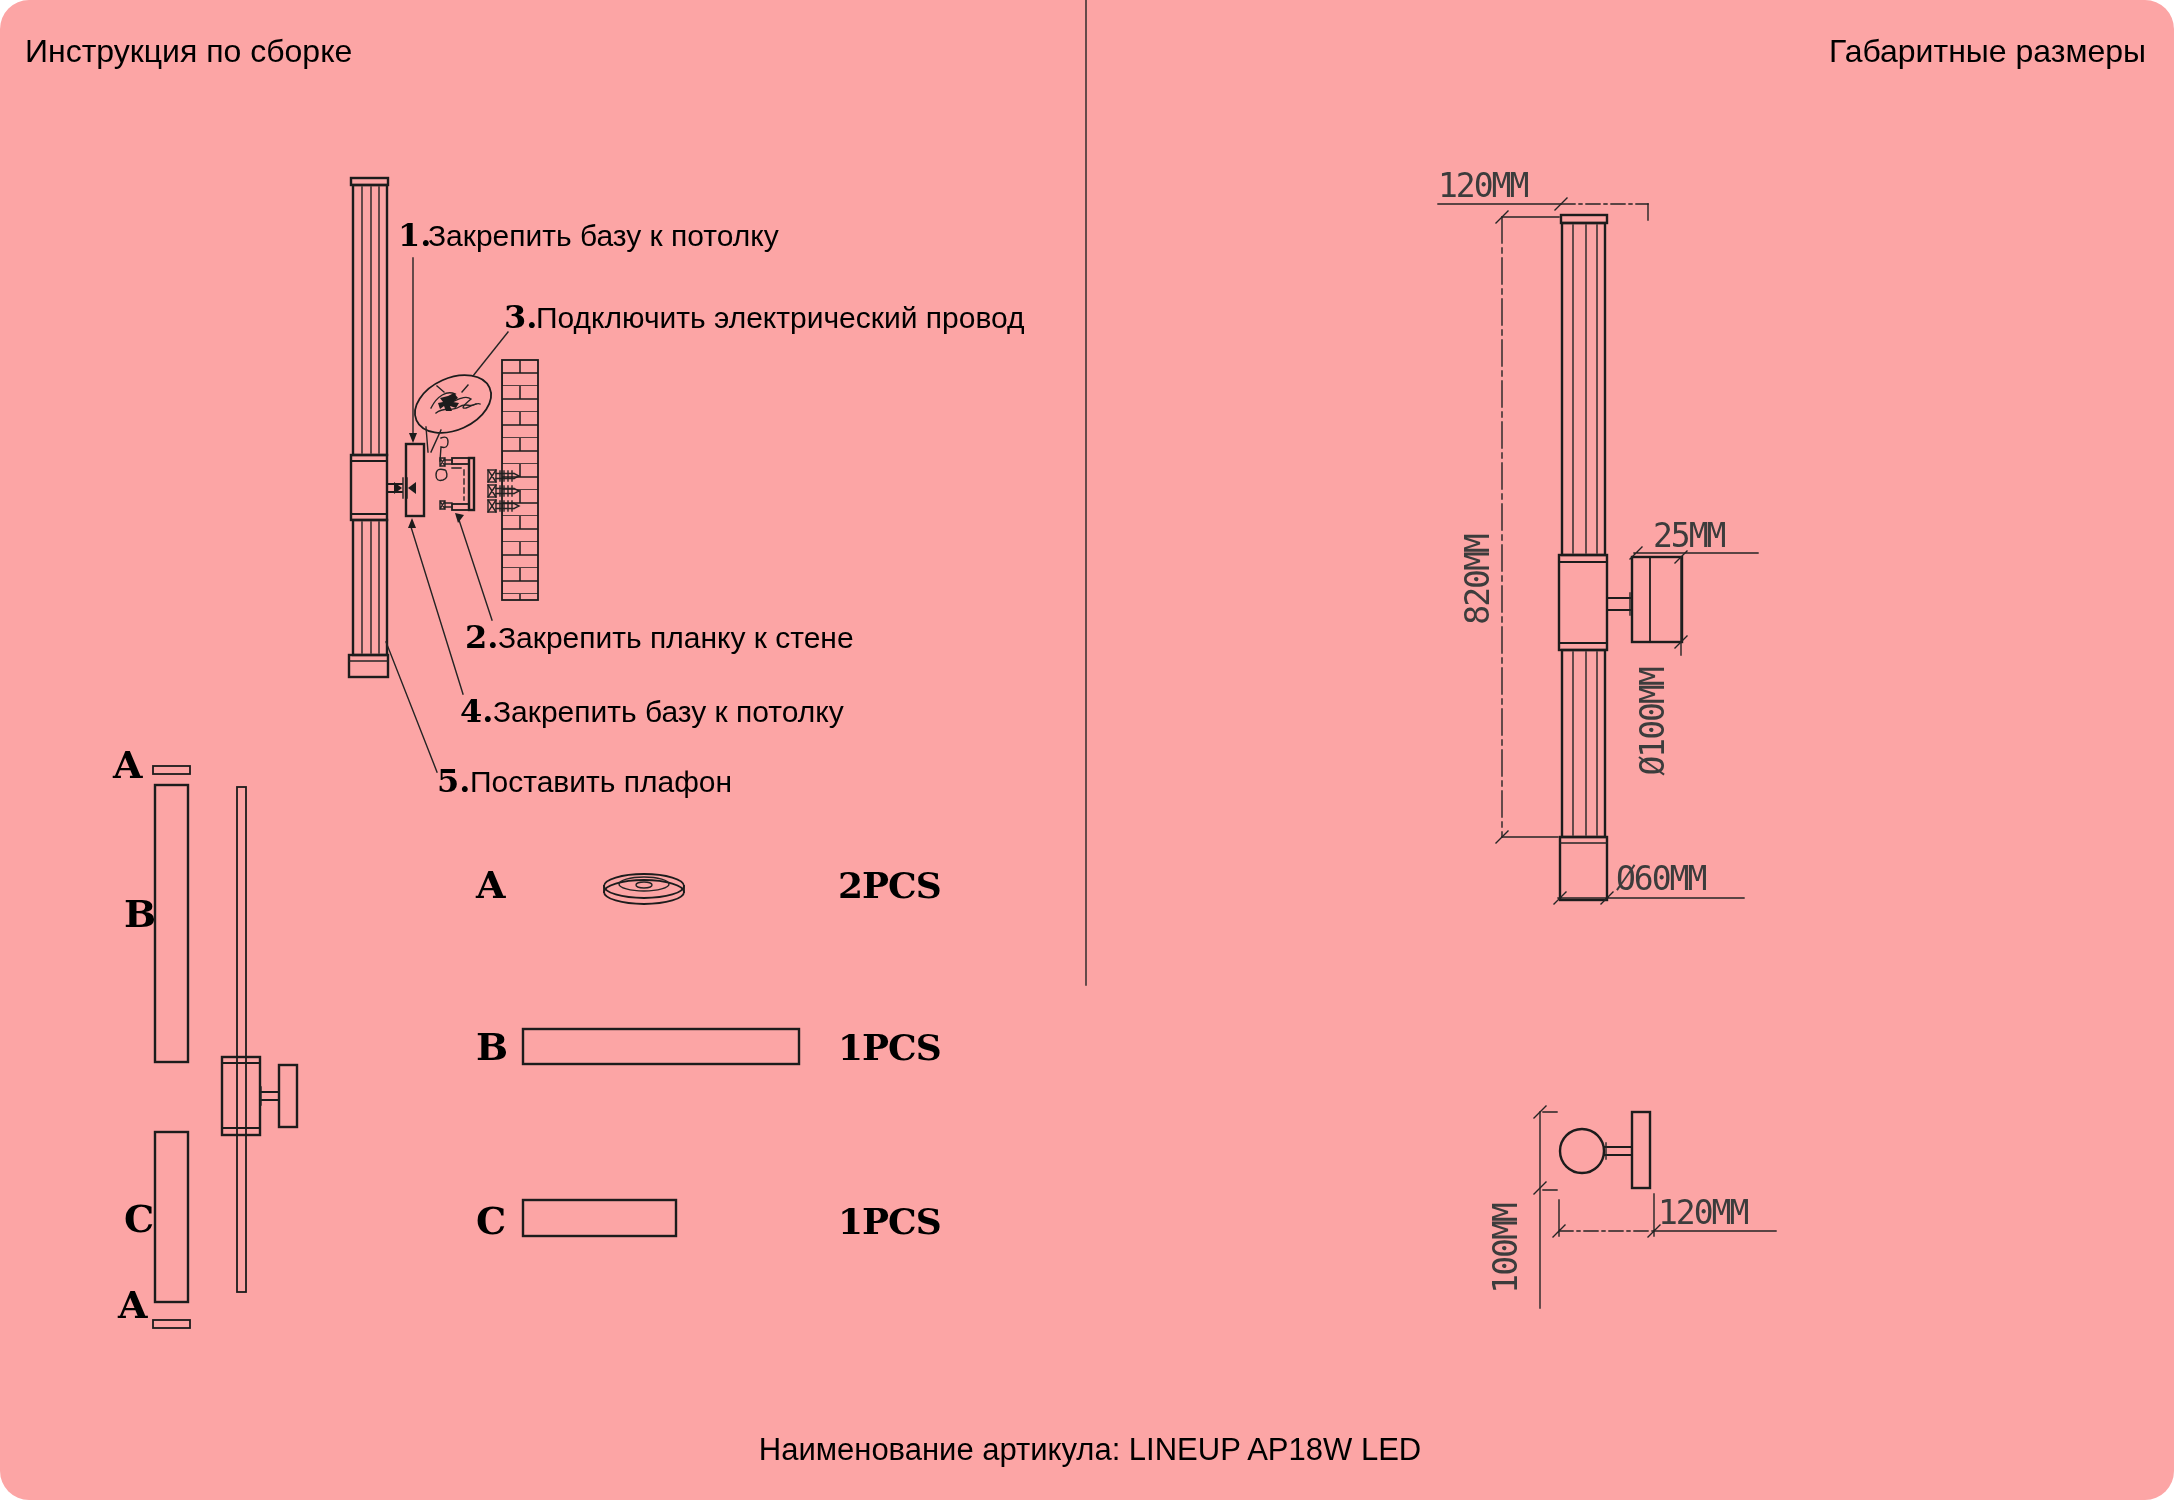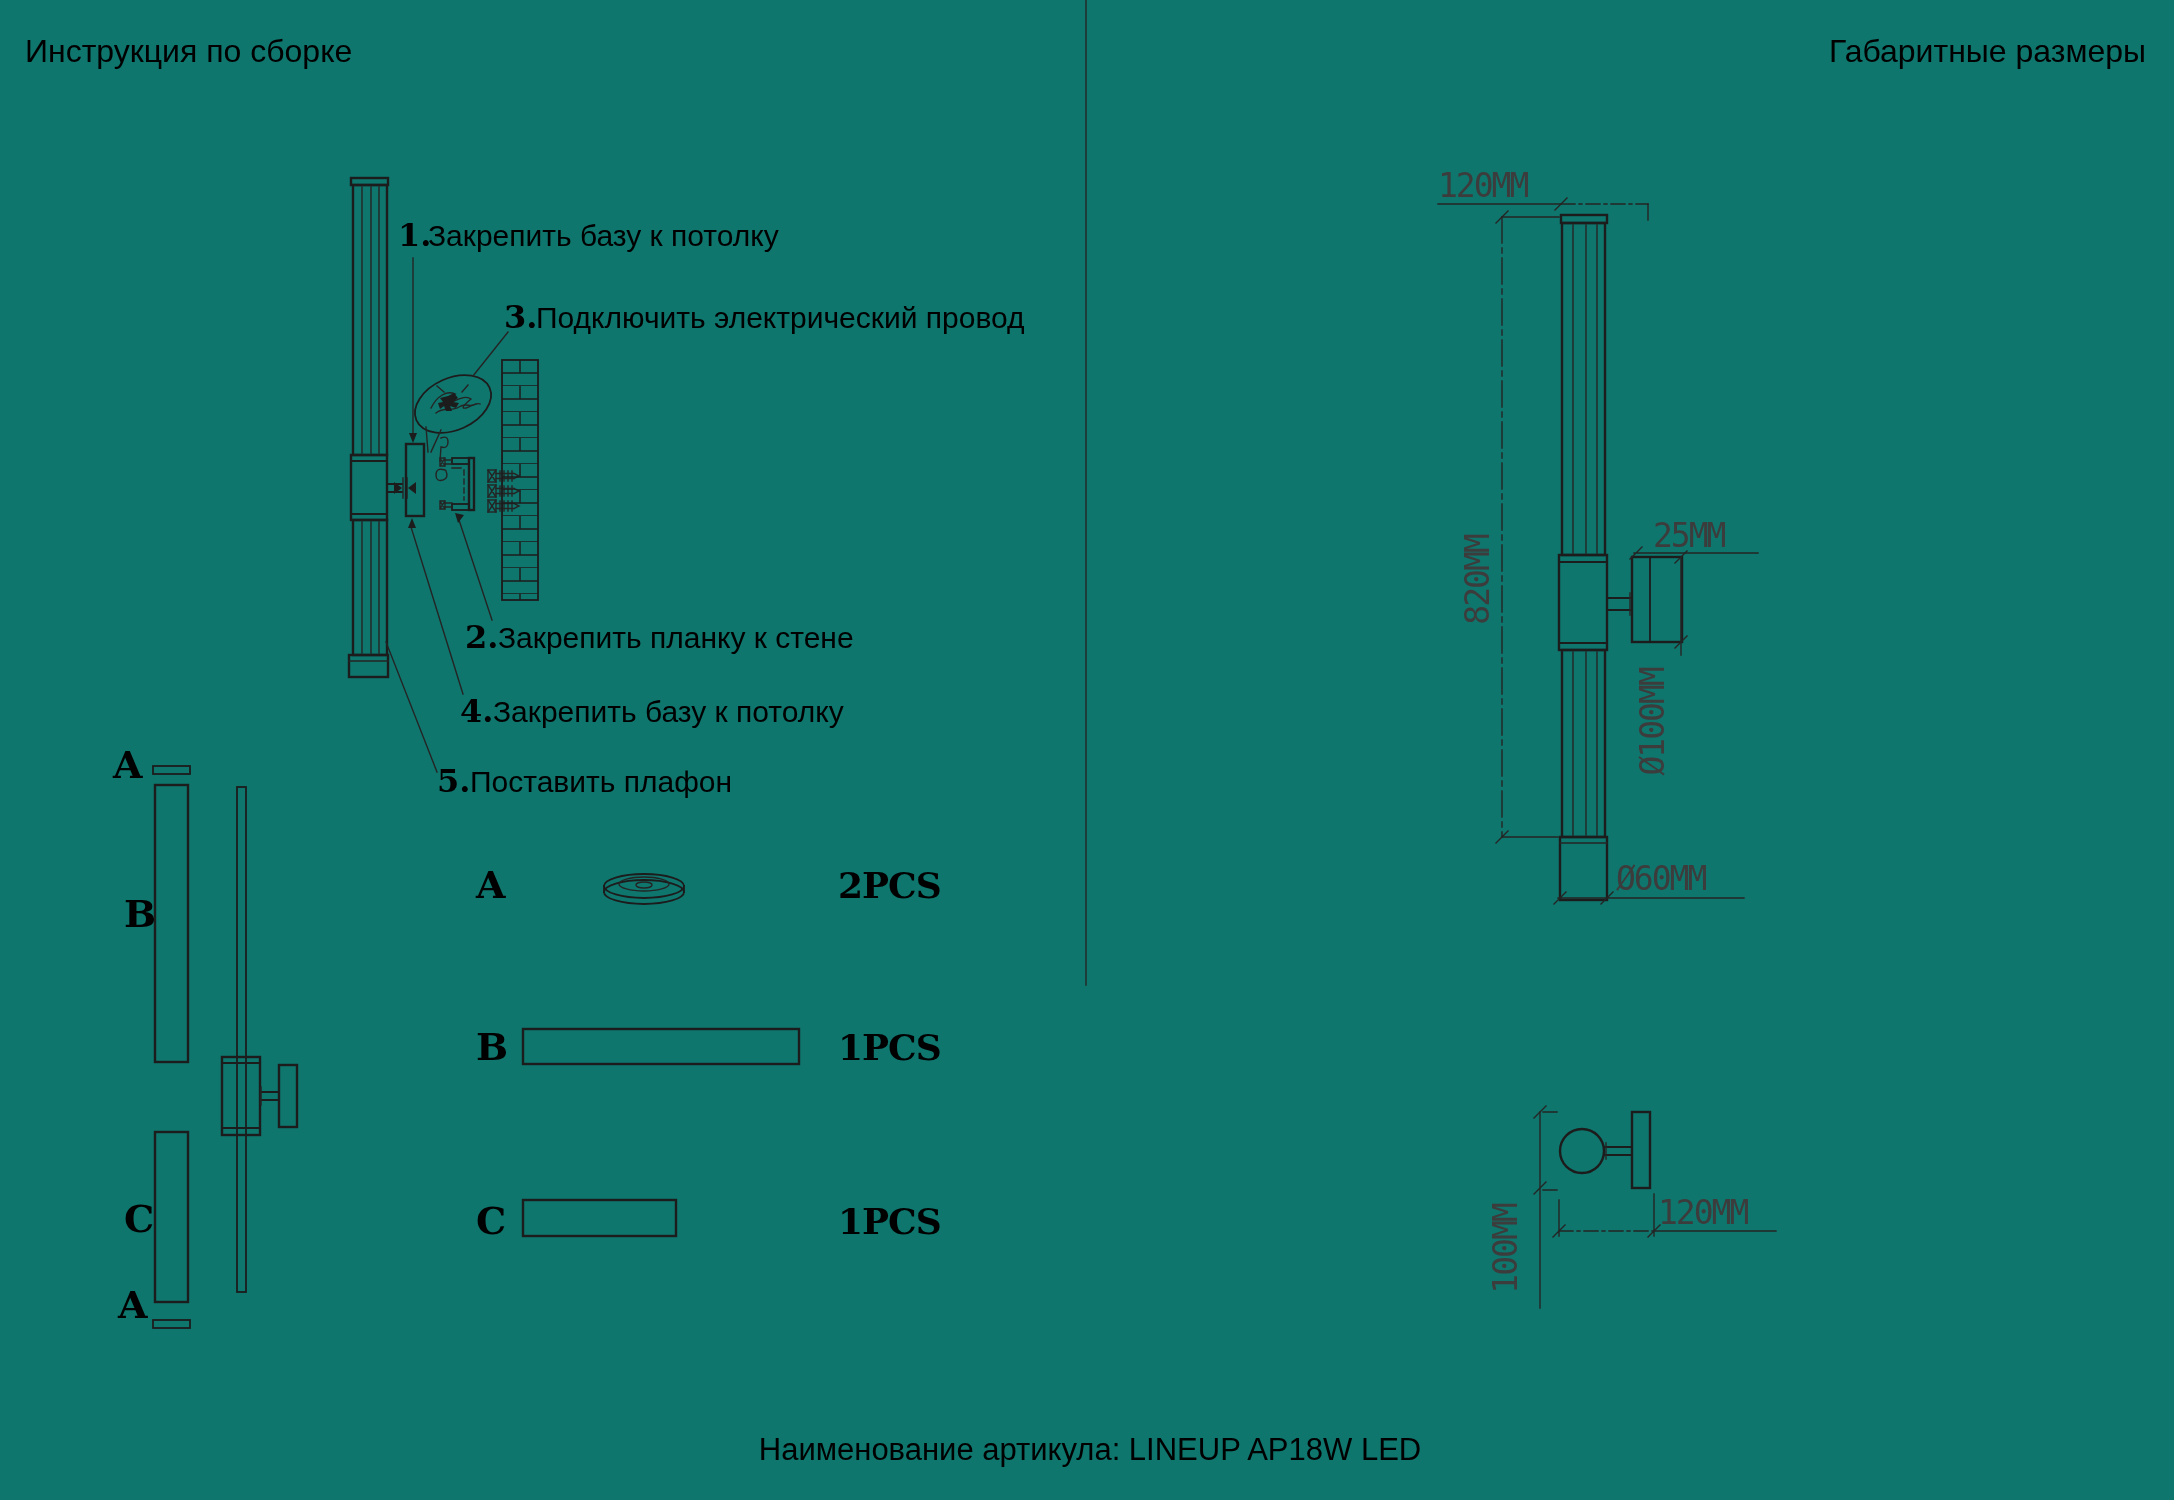--- a/index.html
+++ b/index.html
@@ -1,16 +1,16 @@
 <!DOCTYPE html>
 <html><head>
 <meta charset="utf-8">
 <style>
   html,body{margin:0;padding:0;background:#ffffff;}
-  #page{position:relative;width:2174px;height:1500px;background:#0f766e;overflow:hidden;}
+  #page{position:relative;width:2174px;height:1500px;background:#fca5a5;overflow:hidden;border-radius:29px;}
   svg{display:block;}
   
   .ln{fill:none;stroke:#1c1c1c;stroke-width:2.4;stroke-linecap:square;}
   .md{fill:none;stroke:#1c1c1c;stroke-width:1.8;stroke-linecap:square;}
   .tn{fill:none;stroke:#242424;stroke-width:1.4;stroke-linecap:square;}
   .fl{fill:#1c1c1c;stroke:none;}
   .dashA{stroke-dasharray:26 5 5 5;}
   .dashB{stroke-dasharray:14 4 3 4;}
   .dashC{stroke-dasharray:5 4;}
   

